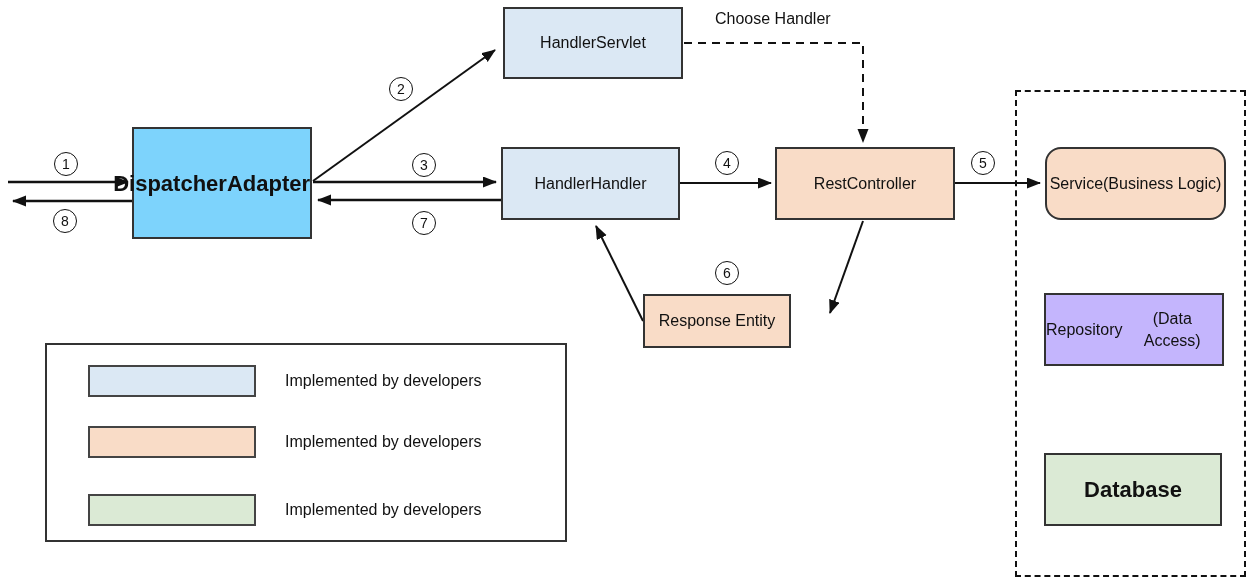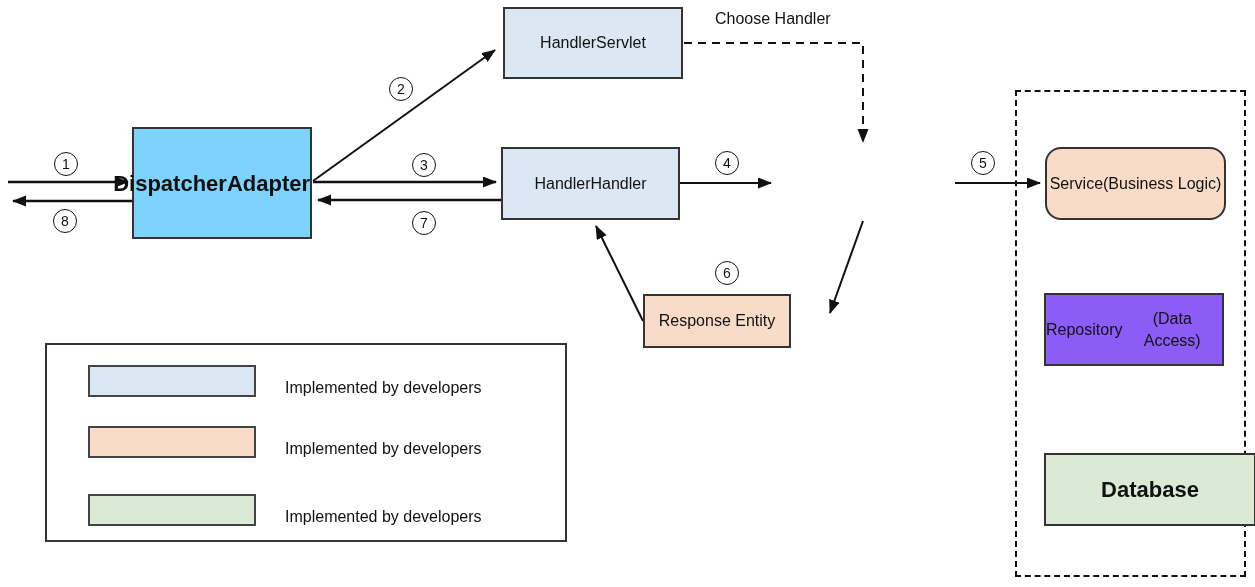--- a/index.html
+++ b/index.html
@@ -58,21 +58,21 @@
     position: absolute;
     z-index: 2;
     box-sizing: border-box;
     border: 2px solid #333;
     background: #ffffff;
   }
   .legend-row {
     position: absolute;
     left: 41px;
     display: flex;
-    align-items: flex-end;
+    align-items: center;
     height: 32px;
   }
   .legend-swatch {
     box-sizing: border-box;
     width: 168px;
     height: 32px;
     border: 2px solid #444;
   }
   .legend-label { margin-left: 29px; font-size: 16px; white-space: nowrap; }
 </style>
@@ -111,36 +111,39 @@
   <div class="node" style="left: 503px; top: 7px; width: 180px; height: 72px; background-color: rgb(219, 232, 244);">
     <span>Handler</span>
     <span>Servlet</span>
   </div>
 
   <div class="node" style="left: 501px; top: 147px; width: 179px; height: 73px; background-color: rgb(219, 232, 244);">
     <span>Handler</span>
     <span>Handler</span>
   </div>
 
+  <div class="node" style="left: 775px; top: 147px; width: 180px; height: 73px; background-color: rgb(249, 220, 199);">
+    <span>RestController</span>
+  </div>
 
   <div class="node" style="left: 643px; top: 294px; width: 148px; height: 54px; background-color: rgb(249, 220, 199);">
     <span>Response Entity</span>
   </div>
 
   <div class="node" style="left: 1045px; top: 147px; width: 181px; height: 73px; background-color: rgb(249, 220, 199); border-radius: 16px;">
     <span>Service</span>
     <span>(Business Logic)</span>
   </div>
 
-  <div class="node" style="left: 1044px; top: 293px; width: 180px; height: 73px; background-color: #8b5cf6;">
+  <div class="node" style="left: 1044px; top: 293px; width: 180px; height: 73px; background-color: #c4b5fd;">
     <span>Repository</span>
     <span>(Data Access)</span>
   </div>
 
-  <div class="node big" style="left: 1044px; top: 453px; width: 212px; height: 73px; background-color: rgb(219, 234, 213);">
+  <div class="node big" style="left: 1044px; top: 453px; width: 178px; height: 73px; background-color: rgb(219, 234, 213);">
     <span>Database</span>
   </div>
 
   <div class="badge" style="left:54px;  top:152px;">1</div>
   <div class="badge" style="left:389px; top:77px;">2</div>
   <div class="badge" style="left:412px; top:153px;">3</div>
   <div class="badge" style="left:715px; top:151px;">4</div>
   <div class="badge" style="left:971px; top:151px;">5</div>
   <div class="badge" style="left:715px; top:261px;">6</div>
   <div class="badge" style="left:412px; top:211px;">7</div>

